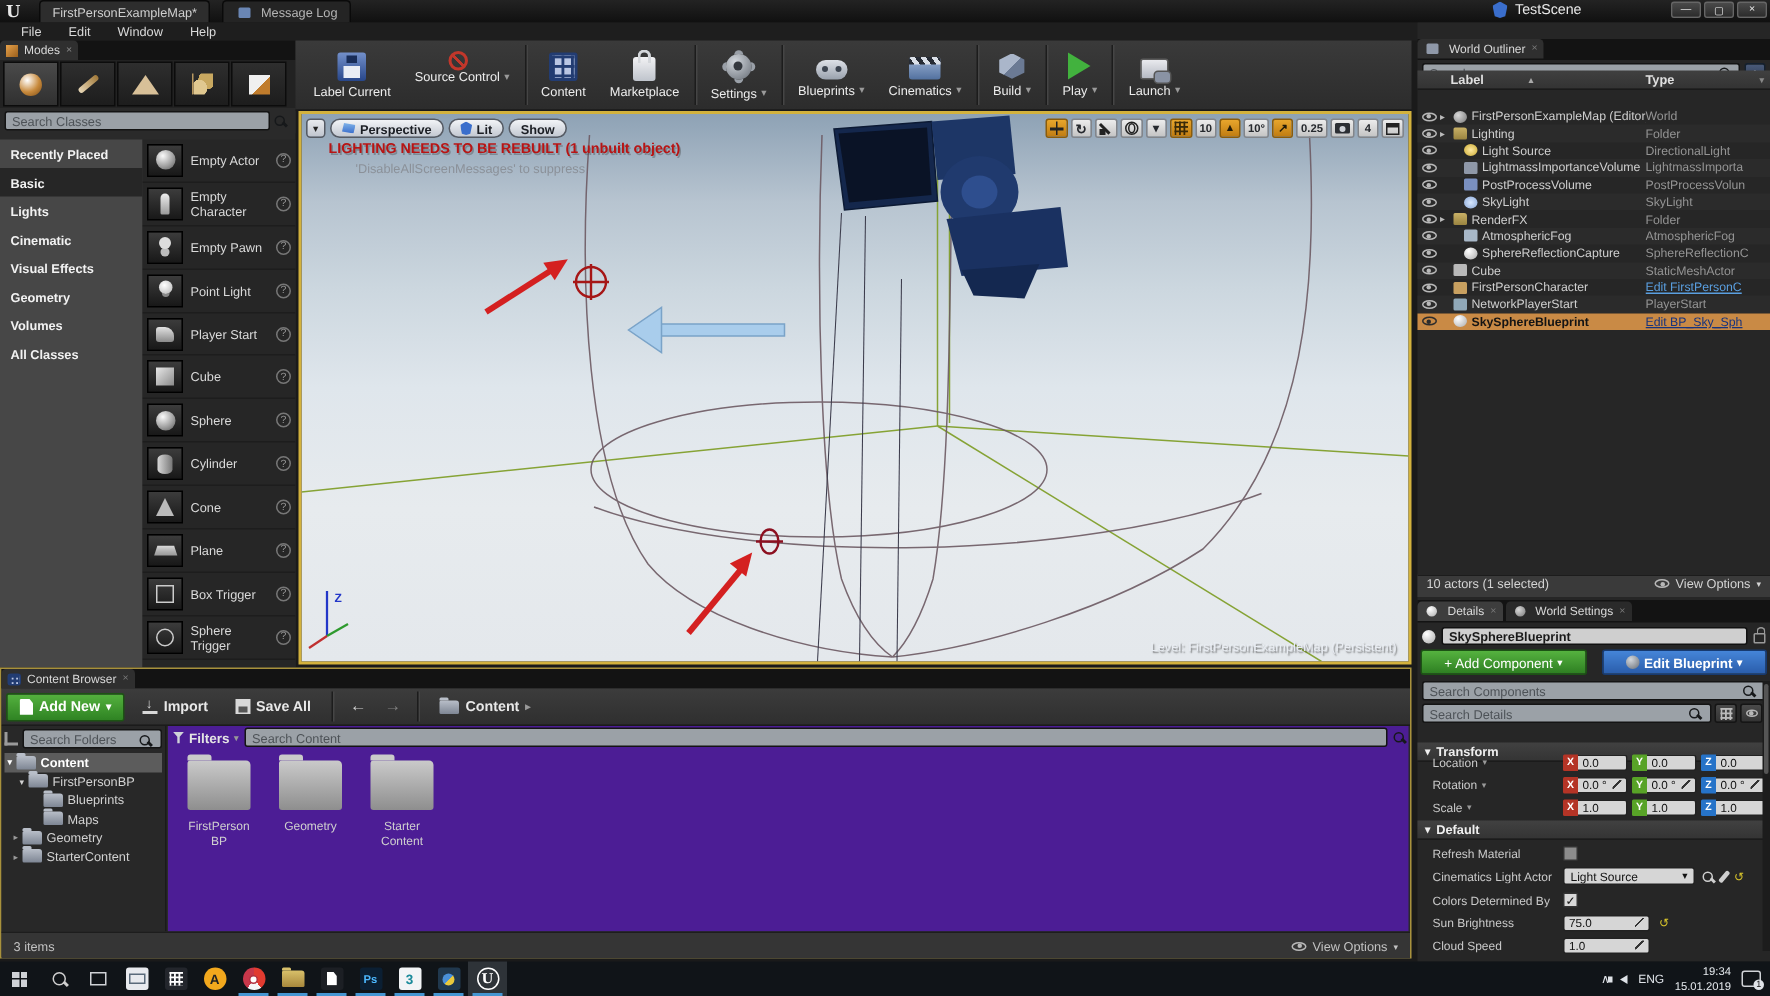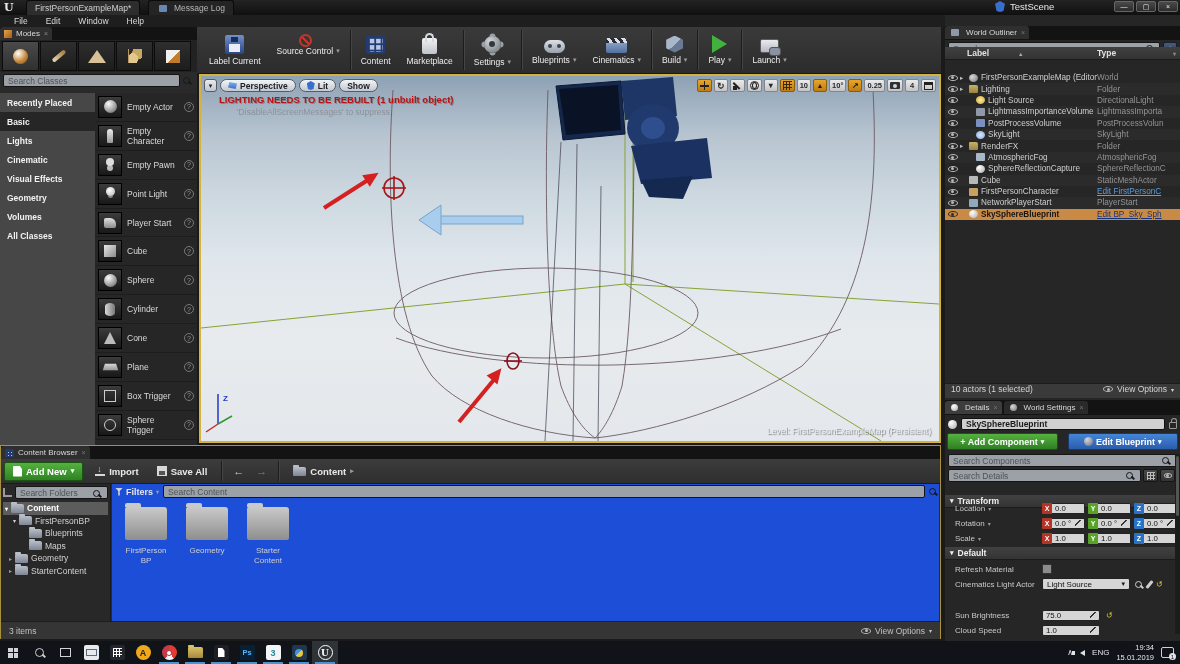--- a/index.html
+++ b/index.html
@@ -132,21 +132,21 @@
 .wic.sphw{border-radius:50%;background:radial-gradient(circle at 35% 30%,#fff,#aaa)}
 .woexp{width:7px;font-size:6.5px;color:#bbb;flex:none}
 .wo-foot{position:absolute;left:0;top:368px;width:235px;height:15px;background:#3a3a3a;border-top:1px solid #1c1c1c;display:flex;align-items:flex-start;padding:0 6px;font-size:8.5px;color:#d4d4d4}
 
 .dtabs{position:absolute;left:0;top:385px;width:235px;height:15px;background:#131313;display:flex;gap:2px;padding-top:1px}
 .dname{position:absolute;left:3px;top:402px;width:229px;height:14px;display:flex;align-items:center;gap:4px}
 .namefield{flex:1;height:12px;background:#cfcfcf;border:1px solid #111;border-radius:2px;color:#1a1a1a;font-weight:bold;font-size:8.5px;display:flex;align-items:center;padding:0 4px}
 .lock{width:8px;height:7px;border:1.3px solid #999;border-radius:1px;position:relative;margin-top:3px}
 .lock::before{content:"";position:absolute;left:1px;top:-5px;width:4px;height:4px;border:1.3px solid #999;border-bottom:none;border-radius:3px 3px 0 0}
 .dbtns{position:absolute;left:2px;top:418px;width:231px;height:17px;display:flex;gap:10px}
-.btn-green{flex:1;background:linear-gradient(#55b23f,#2e7f22);border:1px solid #1c5214;border-radius:2px;color:#fff;font-weight:bold;font-size:9px;display:flex;align-items:center;justify-content:center;gap:3px}
+.btn-green{flex:1;background:linear-gradient(#55b23f,#2e7f22);border:1px solid #1c5214;border-radius:2px;color:#fff;font-weight:normal;font-size:9px;display:flex;align-items:center;justify-content:center;gap:3px}
 .btn-blue{flex:1;background:linear-gradient(#4585d8,#2a5dab);border:1px solid #173a70;border-radius:2px;color:#fff;font-weight:bold;font-size:9px;display:flex;align-items:center;justify-content:center;gap:3px}
 .ds1{position:absolute;left:3px;top:439px;width:229px}
 .ds2{position:absolute;left:3px;top:454px;width:193px}
 .sqbtn{position:absolute;top:454px;width:15px;height:13px;background:linear-gradient(#4a4a4a,#333);border:1px solid #151515;border-radius:2px;display:flex;align-items:center;justify-content:center}
 .sechead{position:absolute;left:0;width:231px;height:13px;background:linear-gradient(#414141,#343434);border-bottom:1px solid #1b1b1b;display:flex;align-items:center;gap:4px;padding:0 5px;font-size:8.5px;font-weight:bold;color:#efefef}
 .drow{position:absolute;left:0;width:231px;height:14px;display:flex;align-items:center}
 .dlab{width:97px;flex:none;padding-left:10px;font-size:8px;color:#c9c9c9;display:flex;align-items:center;gap:3px;white-space:nowrap;overflow:hidden}
 .tag{width:10px;height:11px;color:#fff;font-size:7px;font-weight:bold;display:flex;align-items:center;justify-content:center;flex:none;border-radius:1px 0 0 1px}
 .tx{background:#b43426}.ty{background:#58a327}.tz{background:#2673c8}
 .val{height:11px;background:#d6d6d6;border:1px solid #222;border-left:none;border-radius:0 2px 2px 0;color:#111;font-size:7.8px;display:flex;align-items:center;padding:0 3px;position:relative}
@@ -170,21 +170,21 @@
 .impi::before{content:"↓";position:absolute;left:2px;top:-2px;color:#d8d8d8;font-weight:bold;font-size:9px}
 .impi::after{content:"";position:absolute;left:0;bottom:0;width:10px;height:2px;background:#d8d8d8}
 .navarr{color:#d0d0d0;font-size:11px;padding:0 3px}
 .fold{width:13px;height:9px;background:linear-gradient(#d8c06a,#a8883c);border-radius:1px 2px 1px 1px;position:relative;flex:none}
 .fold::before{content:"";position:absolute;left:0;top:-2px;width:6px;height:2px;background:#d8c06a;border-radius:1px 1px 0 0}
 .fold.gray{background:linear-gradient(#b8bec8,#7e8694)}.fold.gray::before{background:#b8bec8}
 .cbleft{position:absolute;left:0;top:38px;width:110px;height:137px;background:#282828;border-right:1px solid #1a1a1a;padding:2px}
 .tree{margin-top:3px}
 .trow{height:12.5px;display:flex;align-items:center;gap:3px;font-size:8.5px;color:#d2d2d2;white-space:nowrap;padding-left:2px}
 .trow.sel{background:#5c5c5c;font-weight:bold;color:#fff}
-.cbmain{position:absolute;left:111px;top:38px;right:1px;height:137px;background:#1d4ed8}
+.cbmain{position:absolute;left:111px;top:38px;right:1px;height:137px;background:#4c1d95}
 .filtrow{height:15px;display:flex;align-items:center;gap:4px;padding:1px 3px}
 .funnel{width:8px;height:8px;background:#cfd2d8;clip-path:polygon(0 0,100% 0,60% 45%,60% 100%,40% 100%,40% 45%)}
 .tiles{display:flex;gap:9px;padding:8px 0 0 8px}
 .tile{width:52px;display:flex;flex-direction:column;align-items:center;gap:6px}
 .bigfold{width:42px;height:33px;background:linear-gradient(#cacaca,#8e8e8e);border-radius:2px 3px 2px 2px;position:relative}
 .bigfold::before{content:"";position:absolute;left:0;top:-4px;width:16px;height:4px;background:#cacaca;border-radius:2px 2px 0 0}
 .tlab{font-size:8px;color:#cfcfcf;text-align:center;line-height:1.25}
 .cbfoot{position:absolute;left:0;top:175px;width:939px;height:18px;background:#353535;border-top:1px solid #1d1d1d;display:flex;align-items:center;padding:0 8px;font-size:8.5px;color:#c2c2c2}
 
 .tb{position:absolute;left:0;top:641px;width:1180px;height:23px;background:#101418;display:flex;align-items:center}
@@ -831,20 +831,24 @@
   <div class="drow" style="top:562px">
     <span class="dlab">Cinematics Light Actor</span>
     <span class="ddfield" style="width:88px">
         <span>Light Source</span>
         <span class="gdn" style="margin-left:auto;font-size:7px"></span>
       </span>
     <span class="mag lt" style="margin-left:5px"></span>
     <span class="dropper" style="margin-left:6px"></span>
     <span class="resety gundo" style="margin-left:5px"></span>
   </div>
+  <div class="drow" style="top:578px">
+    <span class="dlab">Colors Determined By</span>
+    <span class="chk on gchk"></span>
+  </div>
   <div class="drow" style="top:593px">
     <span class="dlab">Sun Brightness</span>
     <span class="val" style="width:58px;border-left:1px solid #222;border-radius:2px">
         <span>75.0</span>
         <span class="dial"></span>
       </span>
     <span class="resety gundo" style="margin-left:6px"></span>
   </div>
   <div class="drow" style="top:608px">
     <span class="dlab">Cloud Speed</span>

